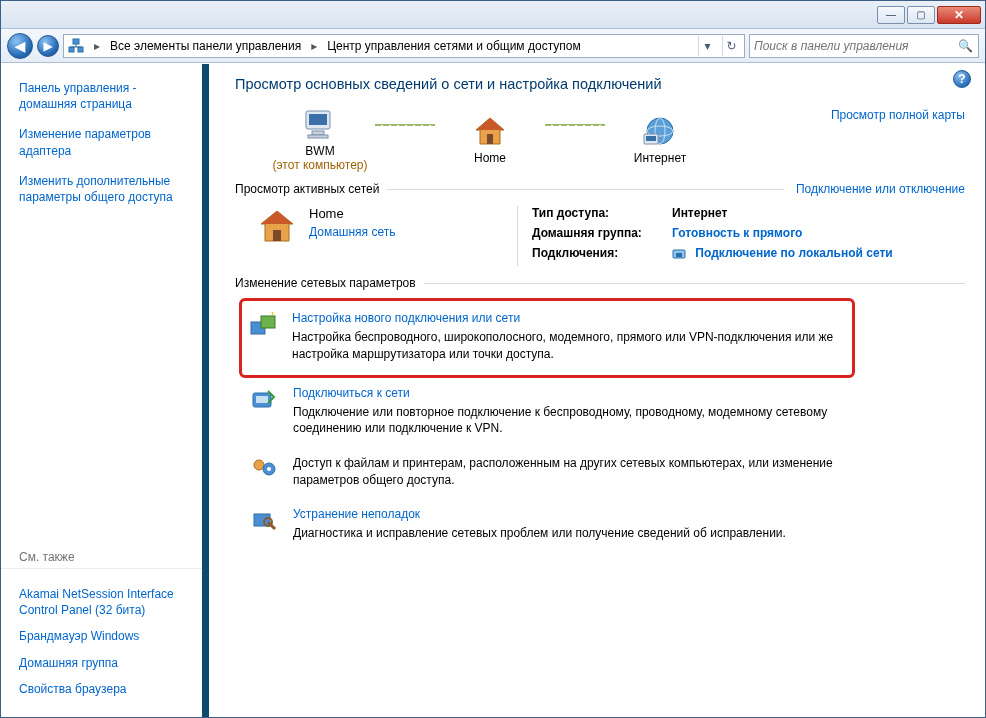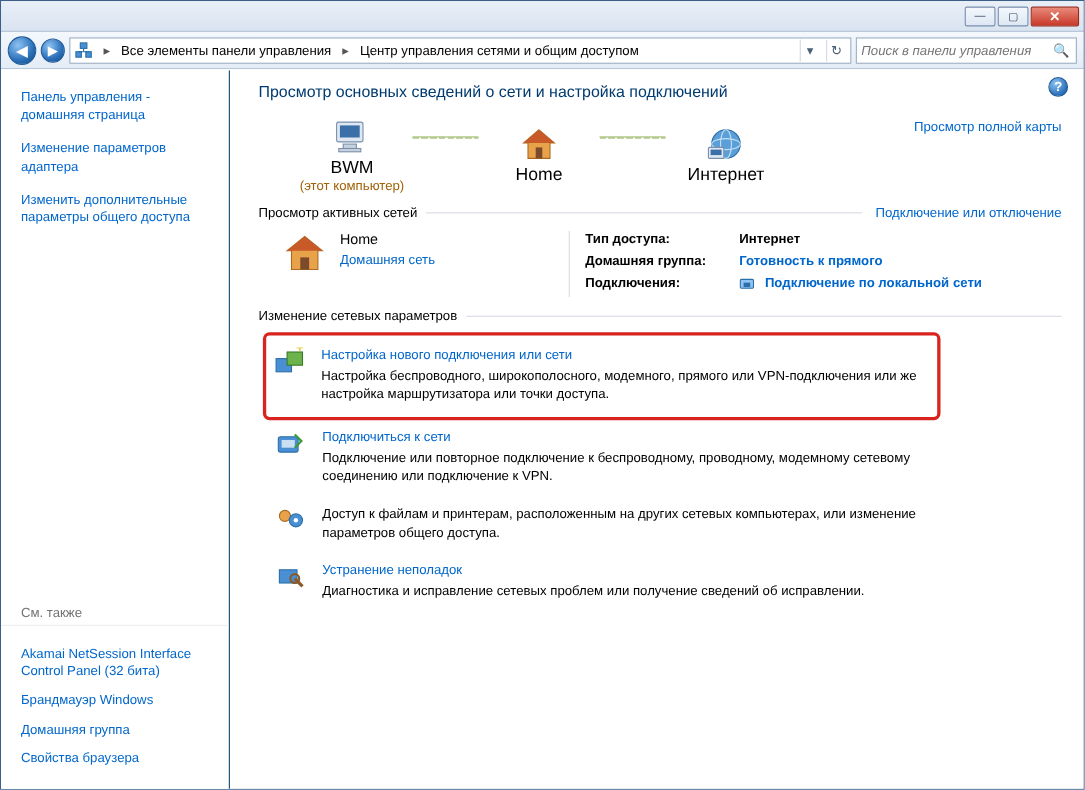--- a/index.html
+++ b/index.html
@@ -77,21 +77,21 @@
   .addr-seg { color:#000; white-space:nowrap; }
   .addr-sep { color:#555; padding:0 4px; }
   .addr-spacer { flex:1; }
   .addr-drop, .addr-refresh {
     width:18px; height:20px;
     display:flex; align-items:center; justify-content:center;
     border-left:1px solid #cfd9e6;
     color:#4a5f7a;
   }
   .search-box {
-    width: 201px; height:24px;
+    width: 230px; height:24px;
     background:#fff; border:1px solid #9aadc2;
     display:flex; align-items:center;
     padding: 0 4px;
   }
   .search-box input {
     flex:1; border:none; outline:none;
     font-size:12px; font-style:italic; color:#7a8a9c;
     background:transparent;
   }
   .search-icon { width:16px; font-size:12px; color:#5a7090; }
@@ -100,21 +100,21 @@
     position:absolute;
     top:62px; left:0; right:0; bottom:0;
     background:#fff;
     display:flex;
     border-top:1px solid #fff;
   }
   
   .leftnav {
     width: 208px;
     background:#fff;
-    border-right:1px solid #0c4a6e;
+    border-right:7px solid #0c4a6e;
     padding: 16px 12px 10px 18px;
     display:flex;
     flex-direction:column;
     position:relative;
   }
   .leftnav .link {
     color:#0066cc;
     margin-bottom:14px;
     line-height:1.35;
     cursor:pointer;
@@ -162,21 +162,21 @@
   }
   .netmap-nodes {
     display:flex; align-items:center; gap:0;
     margin-left: 30px;
   }
   .node {
     display:flex; flex-direction:column; align-items:center;
     width: 110px;
   }
   .node .ico { width:40px; height:36px; display:flex; align-items:center; justify-content:center; }
-  .node .lbl { color:#000; text-align:center; margin-top:2px; font-size:16px; }
+  .node .lbl { color:#000; text-align:center; margin-top:2px; font-size:12px; }
   .node .sub { color:#a16207; font-size:12px; }
   .net-line {
     width: 60px; height:2px;
     border-top: 1px solid #9cb86a;
     margin: 18px 0 0 0;
     background: repeating-linear-gradient(90deg,#9cb86a 0 6px, transparent 6px 8px);
     align-self: flex-start;
   }
   .netmap-link {
     margin-left:auto;

